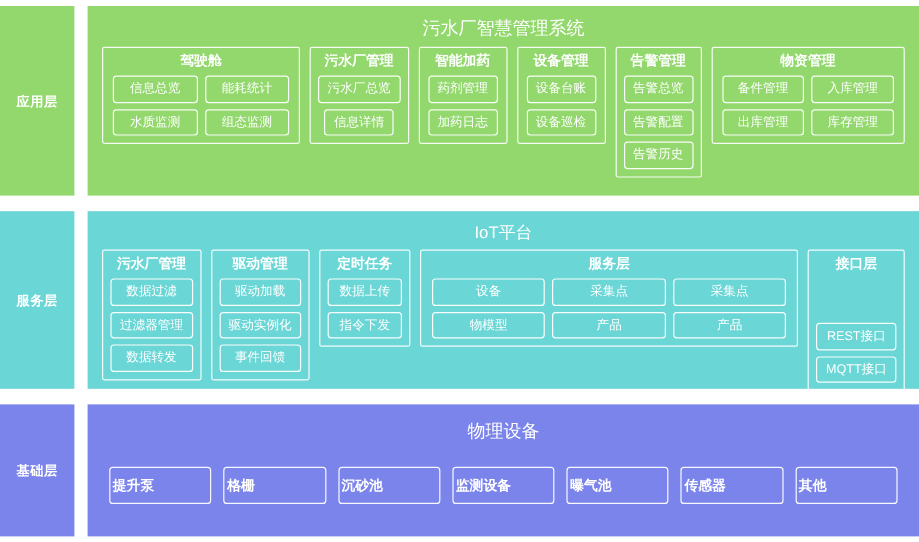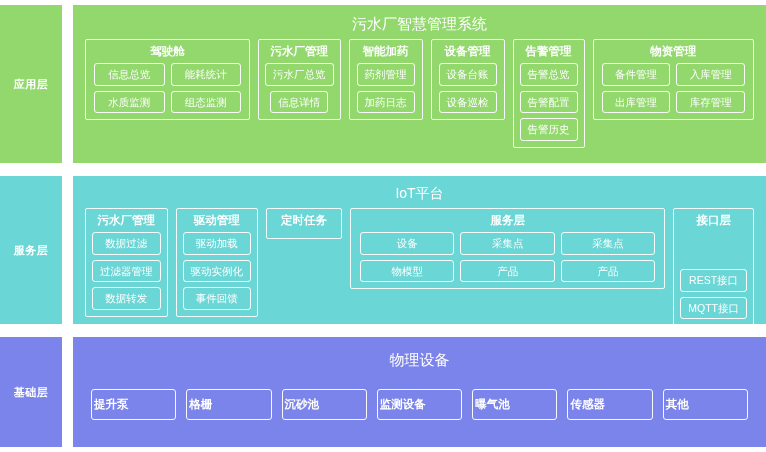--- a/index.html
+++ b/index.html
@@ -251,20 +251,24 @@
           <div class="group-title">驱动管理</div>
           <div class="items stack">
             <div class="item">驱动加载</div>
             <div class="item">驱动实例化</div>
             <div class="item">事件回馈</div>
           </div>
         </div>
 
         <div class="group g-timer">
           <div class="group-title">定时任务</div>
+          <div class="items stack">
+            <div class="item">数据上传</div>
+            <div class="item">指令下发</div>
+          </div>
         </div>
 
         <div class="group g-svc">
           <div class="group-title">服务层</div>
           <div class="items">
             <div class="item">设备</div>
             <div class="item">采集点</div>
             <div class="item">采集点</div>
             <div class="item">物模型</div>
             <div class="item">产品</div>

